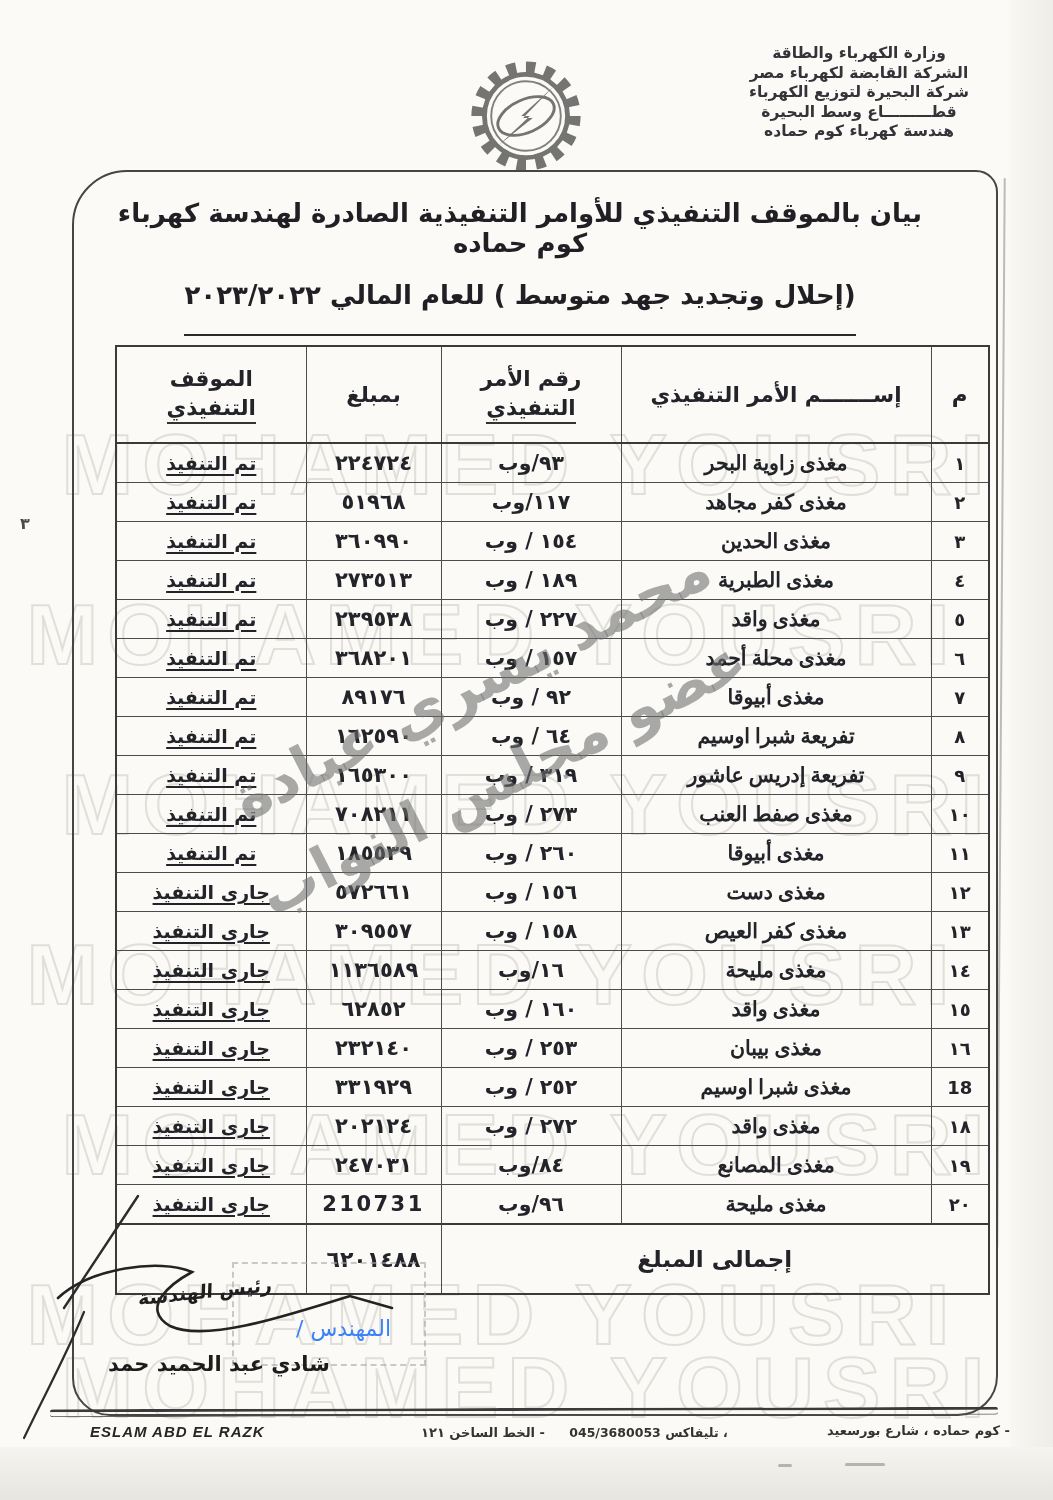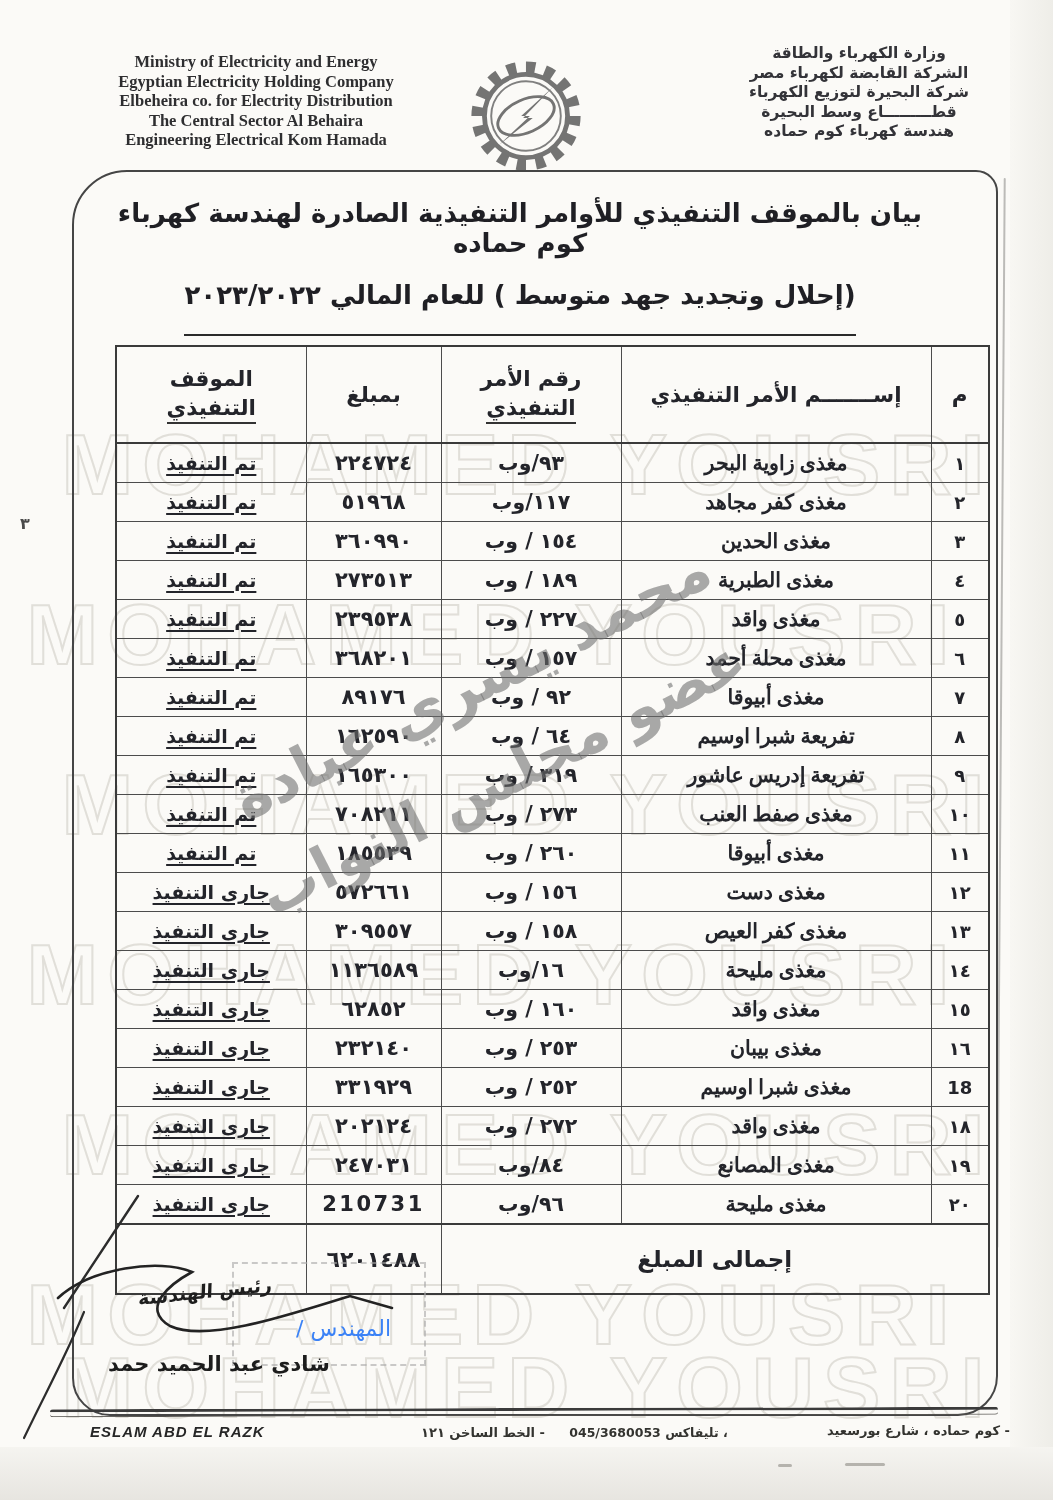--- a/index.html
+++ b/index.html
@@ -108,27 +108,20 @@
       <div class="wm-row" data-name="background-watermark-text" style="top: 1095px;">MOHAMED YOUSRI</div>
       <div class="wm-row" data-name="background-watermark-text" style="top: 1265px; left: -70px;">MOHAMED YOUSRI</div>
       <div class="wm-row" data-name="background-watermark-text" style="top: 1338px;">MOHAMED YOUSRI</div>
     </div>
 
   <div class="stamp" data-name="mp-stamp-watermark">
     <div class="l1" data-name="stamp-name">محمد يسري عبادة</div>
     <div class="l2" data-name="stamp-role">عضو مجلس النواب</div>
   </div>
 
-  <div class="hdr-en" data-name="header-english">
-    <div data-name="header-english-line">Ministry of  Electricity and  Energy</div>
-    <div data-name="header-english-line">Egyptian Electricity Holding Company</div>
-    <div data-name="header-english-line">Elbeheira co. for Electrity Distribution</div>
-    <div data-name="header-english-line">The Central Sector Al Behaira</div>
-    <div data-name="header-english-line">Engineering Electrical Kom Hamada</div>
-  </div>
 
   <svg class="logo" data-name="company-gear-logo-icon" width="116" height="116" viewBox="0 0 120 120">
     <circle cx="60" cy="60" r="50" fill="none" stroke="#5d5d5d" stroke-width="13" stroke-dasharray="9.5 10.1"></circle>
     <circle cx="60" cy="60" r="43" fill="none" stroke="#5d5d5d" stroke-width="5"></circle>
     <circle cx="60" cy="60" r="36" fill="none" stroke="#6b6b6b" stroke-width="2"></circle>
     <ellipse cx="60" cy="60" rx="31" ry="17" fill="none" stroke="#5d5d5d" stroke-width="3" transform="rotate(-24 60 60)"></ellipse>
     <path d="M88 30 L55 60 L64 60 L32 90 L67 62 L57 62 Z" fill="#5d5d5d"></path>
   </svg>
 
   <div class="hdr-ar" data-name="header-arabic">

